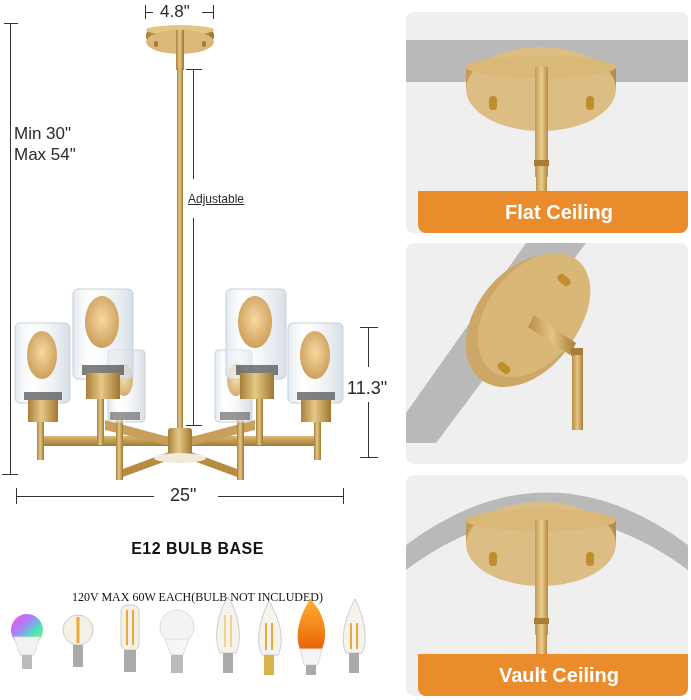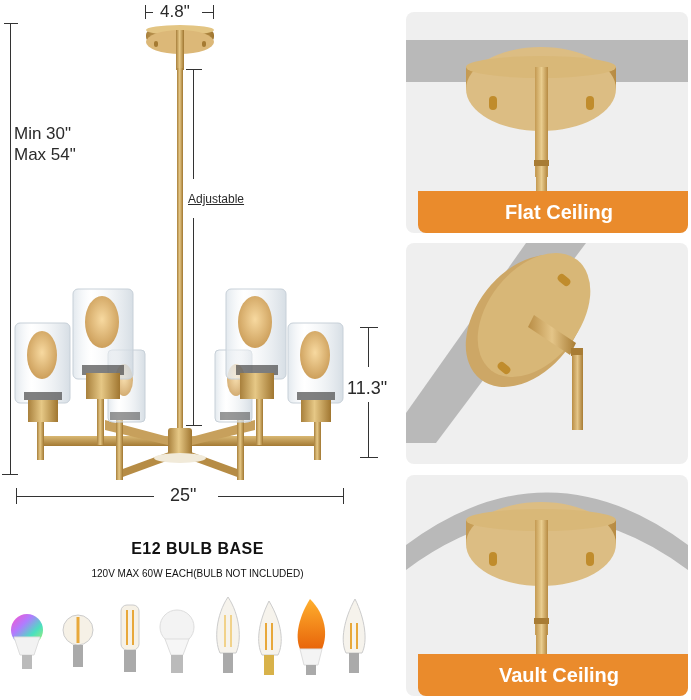--- a/index.html
+++ b/index.html
@@ -6,21 +6,21 @@
   html, body { width: 691px; height: 700px; background: #ffffff; overflow: hidden; }
   body { position: relative; font-family: "Liberation Sans", sans-serif; color: #222; }
 
   .left { position: absolute; left: 0; top: 0; width: 395px; height: 700px; }
   .dim-text { position: absolute; font-family: "Liberation Sans", sans-serif; color: #2a2a2a; font-size: 17px; line-height: 20px; }
   .dim-line { position: absolute; background: #333; }
 
   .fixture { position: absolute; left: 0; top: 0; width: 395px; height: 510px; }
 
   .bulb-title { position: absolute; left: 0; width: 395px; top: 540px; text-align: center; font-weight: 700; font-size: 16px; color: #111; letter-spacing: 0.5px; }
-  .bulb-sub { position: absolute; left: 0; width: 395px; top: 568px; text-align: center; font-size: 10px; color: #111; }
+  .bulb-sub { position: absolute; left: 0; width: 395px; top: 590px; text-align: center; font-size: 12px; color: #111; font-family: Liberation Serif, serif; }
   .bulbs { position: absolute; left: 10px; top: 595px; width: 380px; height: 100px; }
 
   .cards { position: absolute; left: 406px; top: 0; width: 282px; height: 700px; }
   .card { position: absolute; left: 0; width: 282px; height: 221px; border-radius: 8px; overflow: hidden; background: #efefef; }
   .card svg.scene { position: absolute; left: 0; top: 0; }
   .card-label { position: absolute; left: 12px; bottom: 0; width: 282px; height: 42px; background: #ea8b2c; border-radius: 0 0 8px 8px; color: #fff; font-weight: 700; font-size: 20px; display: flex; align-items: center; justify-content: center; }
 </style>
 </head>
 <body>
 

